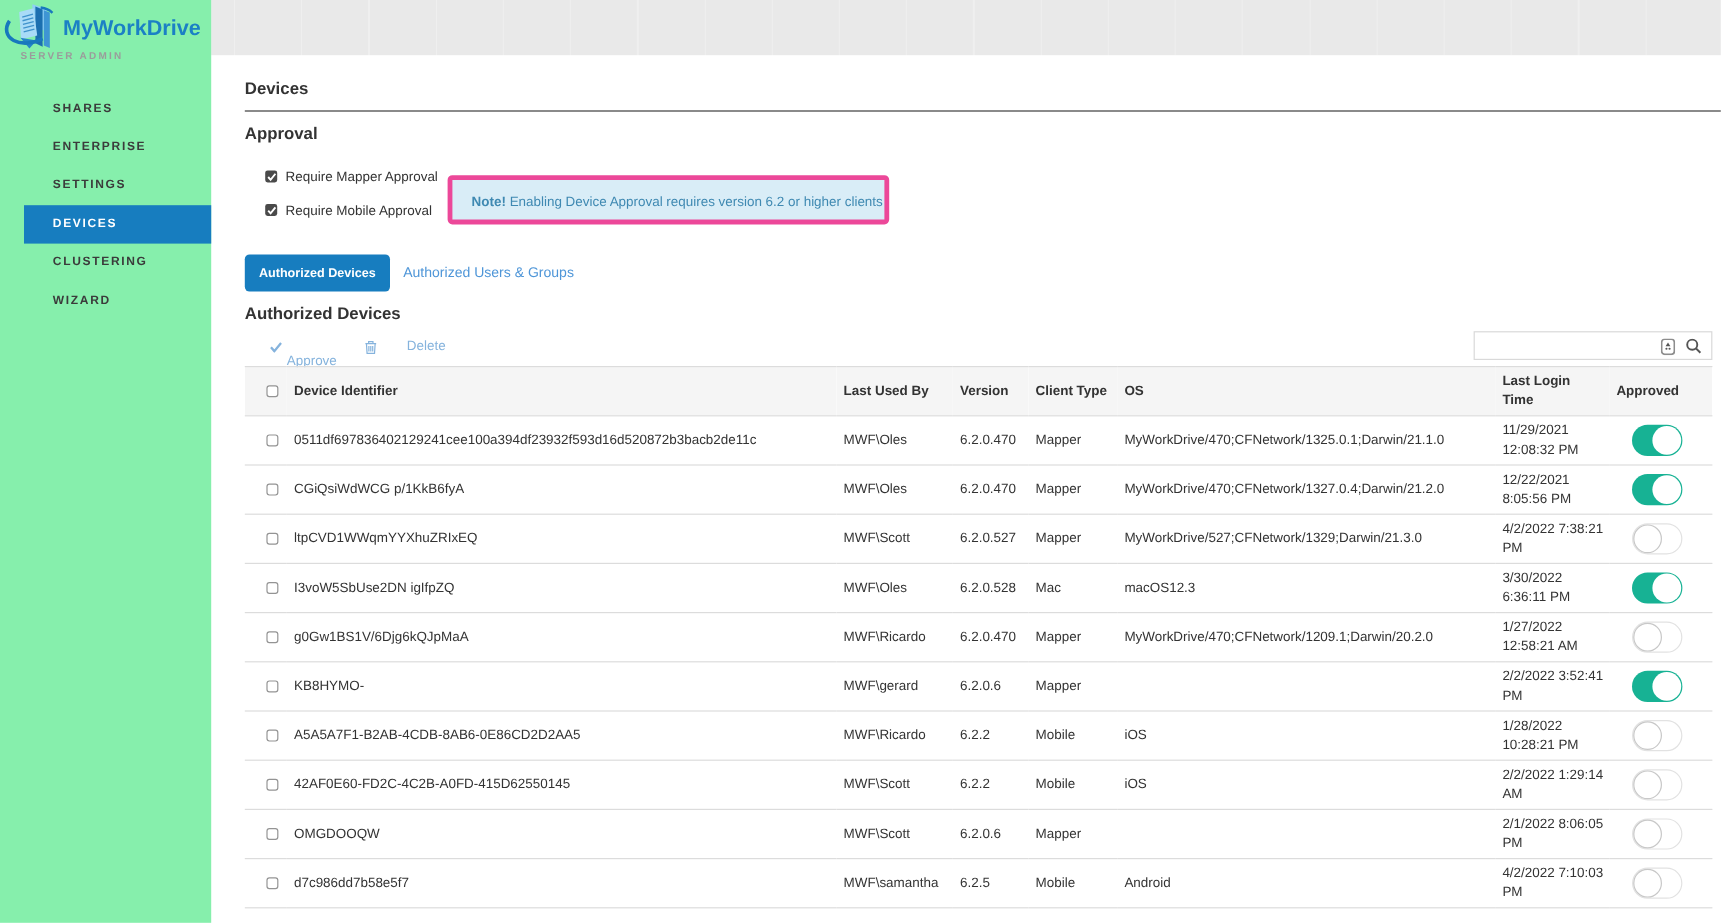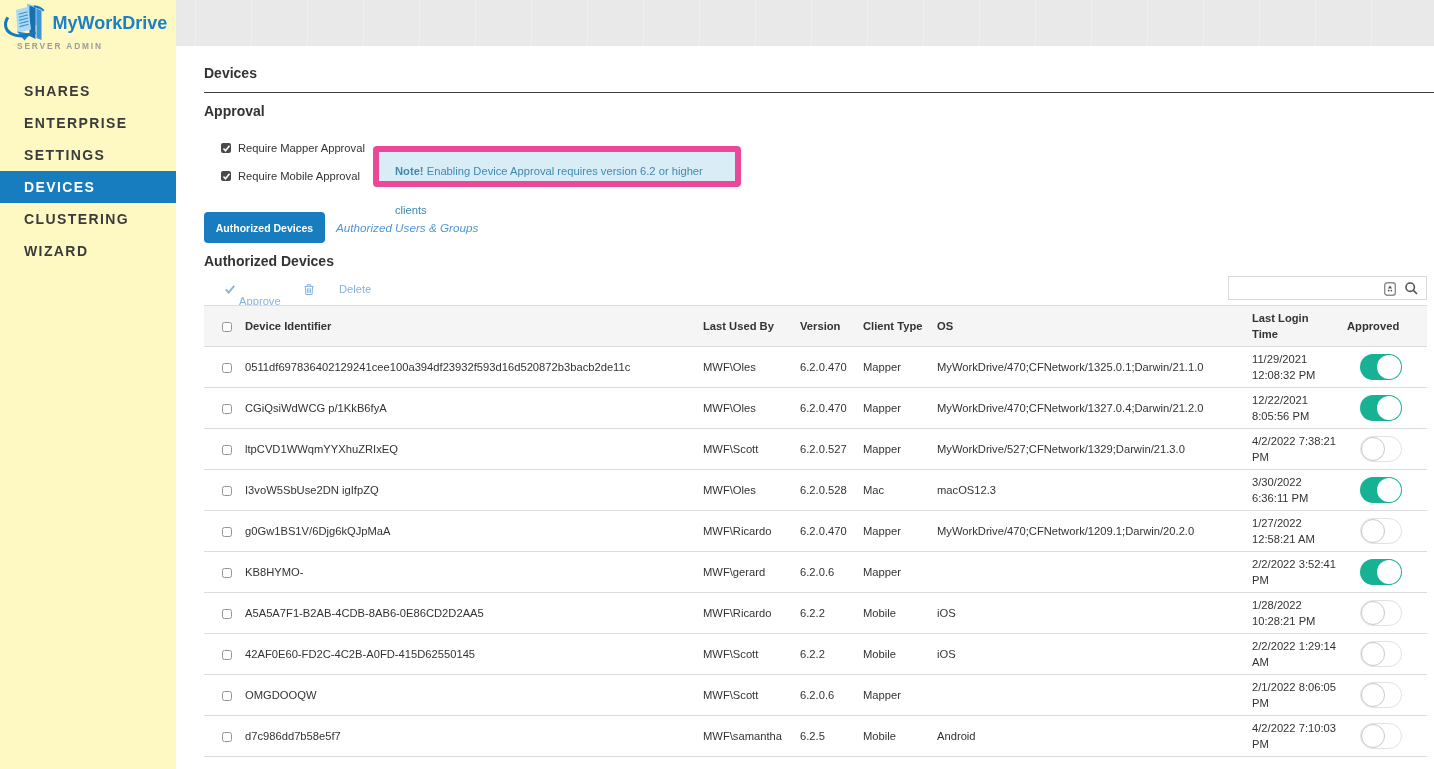--- a/index.html
+++ b/index.html
@@ -1,43 +1,43 @@
 <!DOCTYPE html>
 <html><head>
 <meta charset="utf-8">
 <style>
 * { margin:0; padding:0; box-sizing:border-box; }
 html,body { width:1434px; height:769px; overflow:hidden; background:#fff;
   font-family:"Liberation Sans", sans-serif; color:#333; }
 #topbar { position:absolute; left:176px; top:0; width:1258px; height:46px;
   background:repeating-linear-gradient(to right, #e9e9e9 0px, #e9e9e9 55px, #efefef 55px, #efefef 56px);
   background-position:-36px 0; }
-#sidebar { position:absolute; left:0; top:0; width:176px; height:769px; background:#fef9c3; }
+#sidebar { position:absolute; left:0; top:0; width:176px; height:769px; background:#86efac; }
 #logo { position:absolute; left:0; top:0; width:176px; height:55px; }
 .menu { position:absolute; top:75px; left:0; width:176px; }
 .menu a { display:block; height:32px; line-height:32px; padding-left:24px;
-  font-size:14px; font-weight:bold; letter-spacing:1.4px; color:#3b3b3b; text-decoration:none; }
+  font-size:10px; font-weight:bold; letter-spacing:1.4px; color:#3b3b3b; text-decoration:none;margin-left:20px; }
 .menu a.active { background:#177dbf; color:#fff; }
 #main { position:absolute; left:176px; top:46px; width:1258px; height:723px; }
 h1.devices { position:absolute; left:28px; top:19px; font-size:14px; color:#333; }
 .hr1 { position:absolute; left:28px; right:0; top:46px; border-top:1px solid #3e3e3e; }
 h2.approval { position:absolute; left:28px; top:57px; font-size:14px; }
 .cbrow { position:absolute; left:45px; font-size:11.2px; color:#333; height:20px; line-height:20px; }
 .cb { display:inline-block; width:10px; height:10px; border-radius:2px; background:#4a4a4a;
   position:relative; vertical-align:middle; margin-right:7px; margin-top:-2px; }
 td:nth-child(7), th:nth-child(7) { padding-right:4px; }
 .cb svg { position:absolute; left:0.5px; top:0.5px; }
 .note { position:absolute; left:197px; top:100px; width:368px; height:41px;
-  background:#d9edf7; border:6px solid #ec4899; border-radius:4px;
+  background:#d9edf7; border:4px solid #ec4899; border-radius:4px;
   color:#3f89b2; font-size:11.2px; line-height:39px; padding-left:16px; }
 .btn-tab { position:absolute; left:28px; top:166px; width:121px; height:31px;
   background:#177dbf; border:none; border-radius:4px; color:#fff;
   font-size:10.5px; font-weight:bold; font-family:"Liberation Sans",sans-serif; }
 .link-tab { position:absolute; left:160px; top:166px; height:31px; line-height:31px;
-  color:#4f96d8; font-size:11.7px; text-decoration:none;font-style:italic; }
+  color:#4f96d8; font-size:11.7px; text-decoration:none; }
 h2.authdev { position:absolute; left:28px; top:207px; font-size:14px; }
 .toolbar { position:absolute; left:49px; top:233px; height:20px; line-height:20px; font-size:11.2px; color:#85b3dd; }
 .search { position:absolute; left:1052px; top:230px; width:199px; height:24px;
   border:1px solid #d9d9d9; background:#fff; }
 .search svg { position:absolute; }
 #tablewrap { position:absolute; left:28px; top:259px; width:1223px; }
 table { border-collapse:collapse; table-layout:fixed; width:1223px; font-size:11.2px; color:#333; }
 th { background:#f5f5f5; font-weight:bold; text-align:left; }
 th,td { padding:0 6px; vertical-align:middle; line-height:16px; height:41px;
   border-top:1px solid #dcdcdc; border-bottom:1px solid #dcdcdc;

